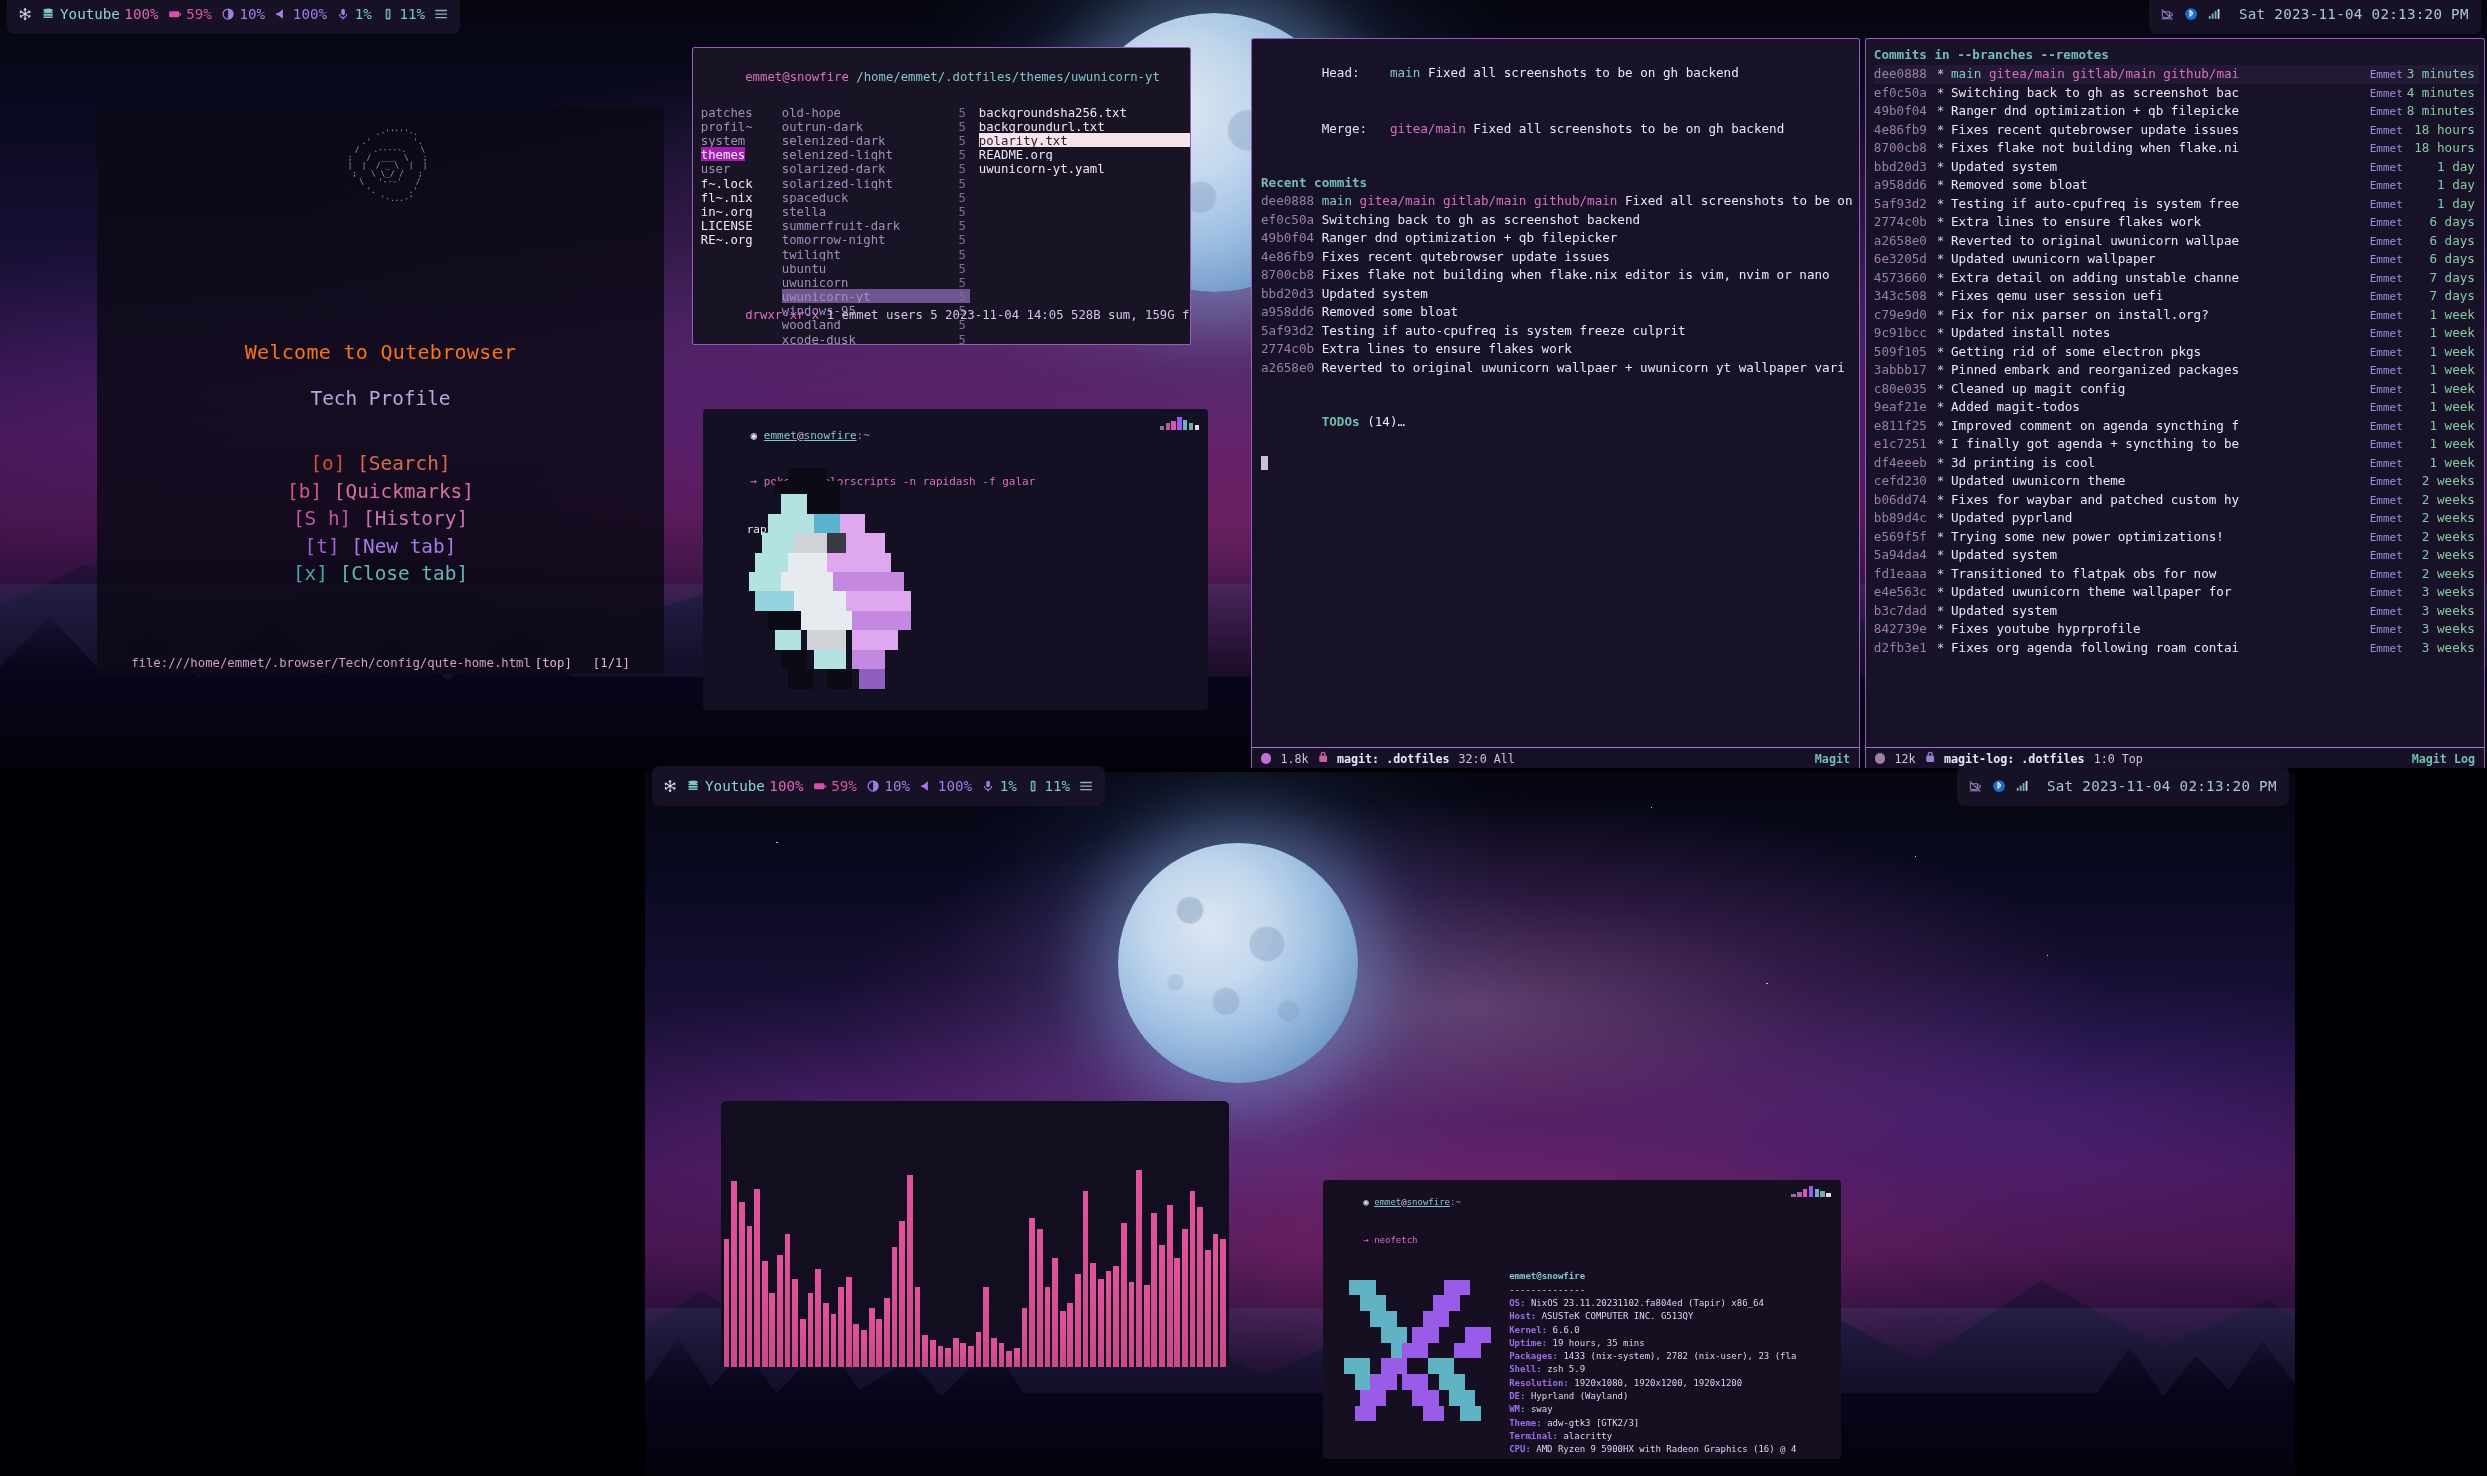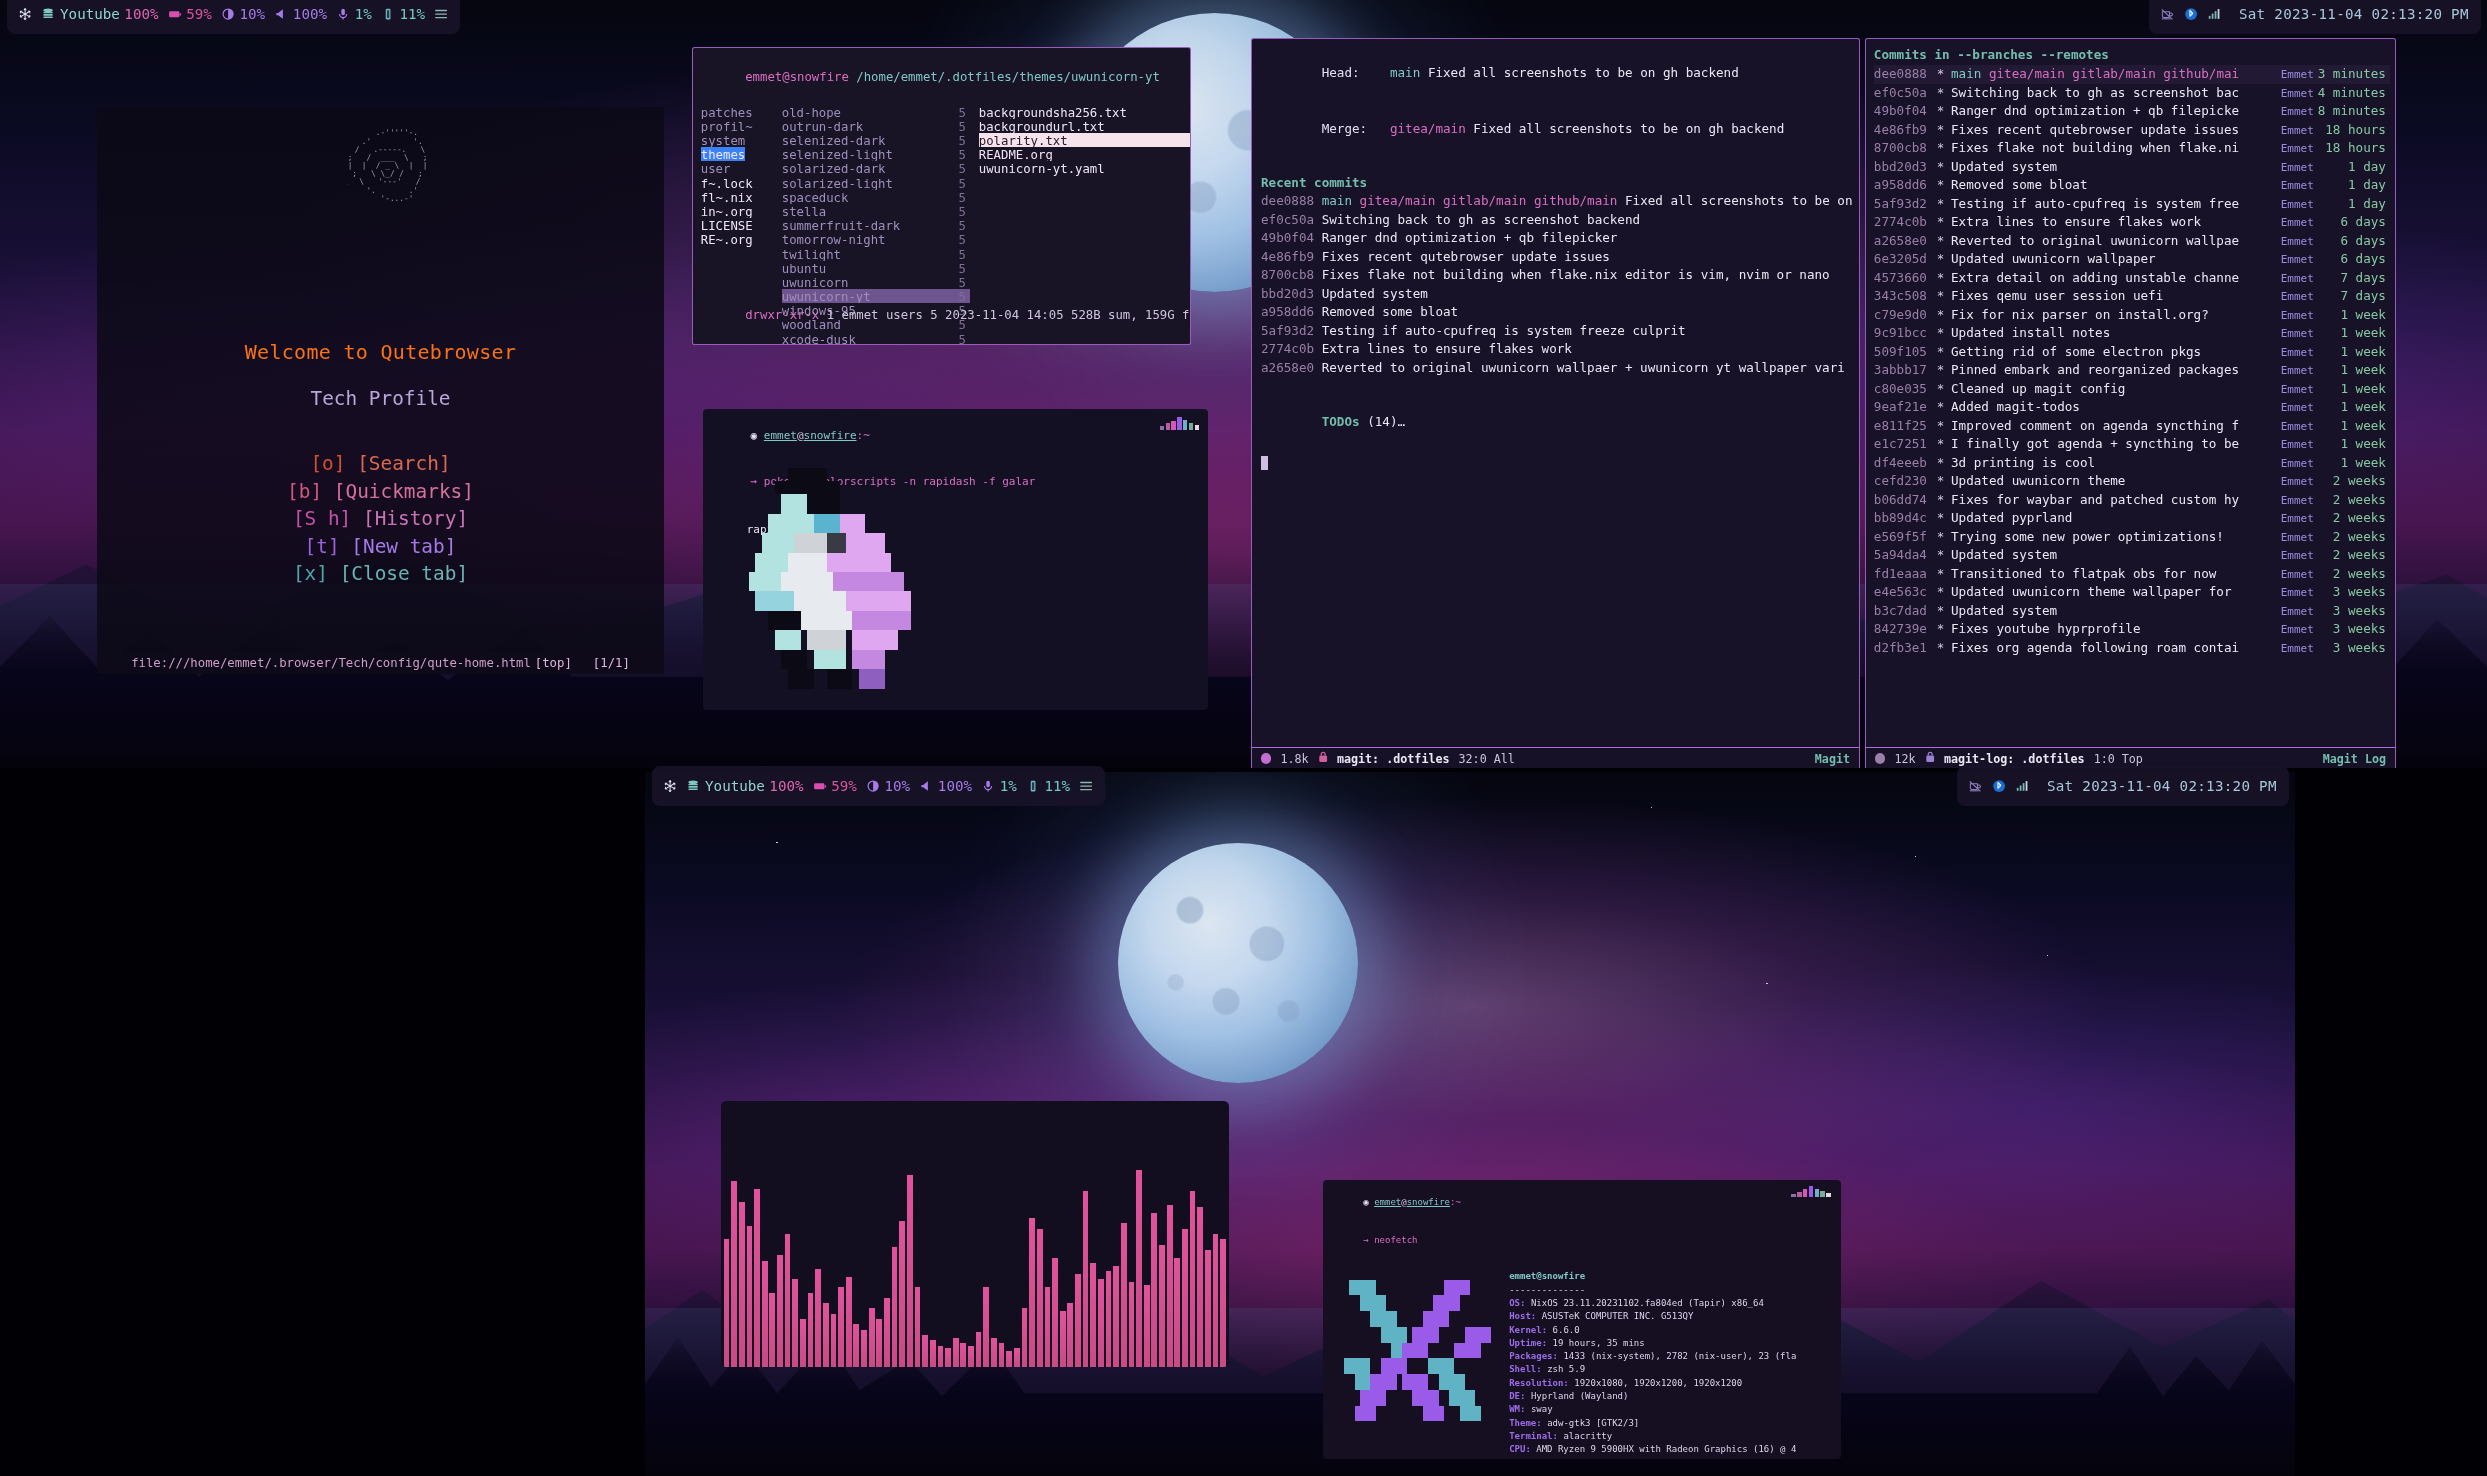--- a/index.html
+++ b/index.html
@@ -118,21 +118,21 @@
   .rg-cols { display:flex; padding-left:7.8px; }
   .rg-col { }
   .rg-col.c1 { width:81px; }
   .rg-col.c2 { width:188px; }
   .rg-col.c3 { flex:1; padding-left:9px; }
   .rg-row { display:flex; justify-content:space-between; padding:0 3.9px 0 0; font-size:12.3px; line-height:1.34; height:14.2px; }
   .rg-row .nm { overflow:hidden; white-space:nowrap; }
   .rg-row .sz { color:#7e6f96; padding-left:5.2px; }
   .rg-dir { color:#9f8fbb; }
   .rg-file { color:#efe6f5; }
-  .rg-sel-dir { background:#3b82f6; color:#f2e8fa; }
+  .rg-sel-dir { background:#a21caf; color:#f2e8fa; }
   .rg-sel-active { background:#6f5590; color:#f3eafb; }
   .rg-sel-file { background:#f6e2ea; color:#241828; }
   .rg-status { font-size:12.3px; padding:1.3px 6.5px 1.3px 7.8px; }
 
   
   .pokemon { background:#141024; border-radius:3.9px; }
 
   
   .magit { background:#181228; }
   .mg-line { font-size:12.6px; line-height:1.47; white-space:pre; }
@@ -591,21 +591,21 @@
             <rect x="2" y="7" width="12" height="10" rx="2" fill="#d05fa0"></rect>
             <path d="M5 7V5a3 3 0 0 1 6 0v2" fill="none" stroke="#d05fa0" stroke-width="2"></path>
           </svg>
       </span>
       <b>magit: .dotfiles</b>
       <span>32:0 All</span>
       <span class="right">Magit</span>
     </div>
   </div>
 
-  <div class="win mglog win-border" style="left:1865px; top:38px; width:531px; height:732px;">
+  <div class="win mglog win-border" style="left:1865px; top:38px; width:620px; height:732px;">
     <div style="padding:6.5px 5.2px 0 7.8px;">
       <div class="mg-line mg-head" style="margin-bottom:1.3px;">Commits in --branches --remotes</div>
       <div id="lg-rows">
           <div class="lg-row sel"><span class="lg-hash">dee0888</span><span class="lg-star">*</span><span class="lg-msg"><span style="color: rgb(127, 201, 196);">main </span><span style="color: rgb(217, 111, 192);">gitea/main </span><span style="color: rgb(217, 111, 192);">gitlab/main </span><span style="color: rgb(217, 111, 192);">github/mai </span></span><span class="lg-auth">Emmet</span><span class="lg-age">3 minutes</span></div>
           <div class="lg-row"><span class="lg-hash">ef0c50a</span><span class="lg-star">*</span><span class="lg-msg">Switching back to gh as screenshot bac</span><span class="lg-auth">Emmet</span><span class="lg-age">4 minutes</span></div>
           <div class="lg-row"><span class="lg-hash">49b0f04</span><span class="lg-star">*</span><span class="lg-msg">Ranger dnd optimization + qb filepicke</span><span class="lg-auth">Emmet</span><span class="lg-age">8 minutes</span></div>
           <div class="lg-row"><span class="lg-hash">4e86fb9</span><span class="lg-star">*</span><span class="lg-msg">Fixes recent qutebrowser update issues</span><span class="lg-auth">Emmet</span><span class="lg-age">18 hours</span></div>
           <div class="lg-row"><span class="lg-hash">8700cb8</span><span class="lg-star">*</span><span class="lg-msg">Fixes flake not building when flake.ni</span><span class="lg-auth">Emmet</span><span class="lg-age">18 hours</span></div>
           <div class="lg-row"><span class="lg-hash">bbd20d3</span><span class="lg-star">*</span><span class="lg-msg">Updated system</span><span class="lg-auth">Emmet</span><span class="lg-age">1 day</span></div>
           <div class="lg-row"><span class="lg-hash">a958dd6</span><span class="lg-star">*</span><span class="lg-msg">Removed some bloat</span><span class="lg-auth">Emmet</span><span class="lg-age">1 day</span></div>

